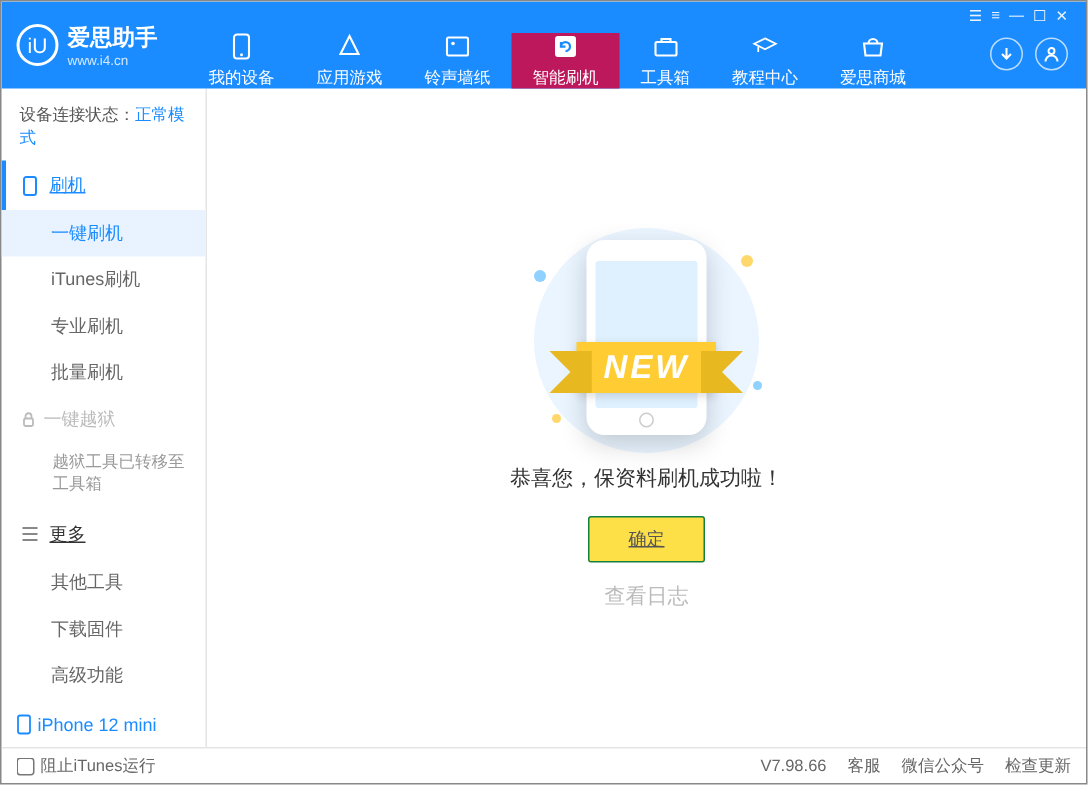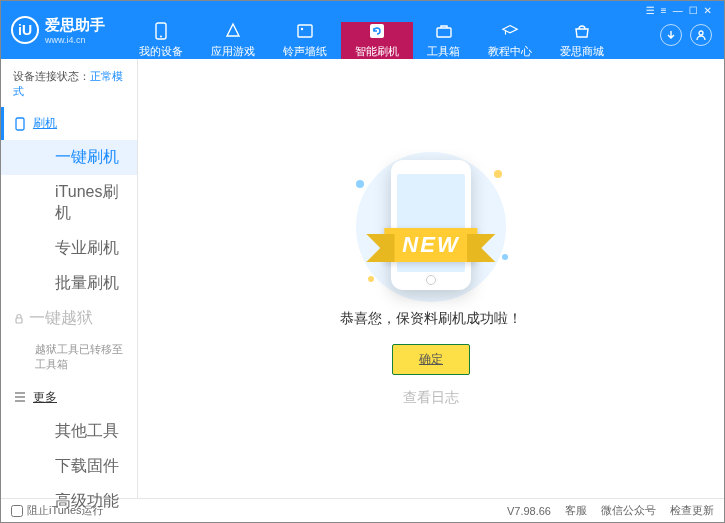--- a/index.html
+++ b/index.html
@@ -1,40 +1,40 @@
 <!DOCTYPE html>
 <html><head>
 <meta charset="utf-8">
 <style>
 * { margin: 0; padding: 0; box-sizing: border-box; font-family: "Microsoft YaHei", Arial, sans-serif; }
 body { background: #fff; width: 725px; height: 523px; overflow: hidden; position: relative; border: 1px solid #888; }
 .header { background: #1a8cff; height: 58px; display: flex; align-items: center; padding: 0 10px; color: #fff; position: relative; }
 .logo-block { display: flex; align-items: center; gap: 6px; margin-right: 20px; }
-.logo-circle { width: 28px; height: 28px; border: 2px solid #fff; border-radius: 50%; display: flex; align-items: center; justify-content: center; font-weight: bold; font-size: 14px; }
+.logo-circle { width: 28px; height: 28px; border: 2px solid #fff; border-radius: 50%; display: flex; align-items: center; justify-content: center; font-weight: normal; font-size: 14px; }
 .logo-text { display: flex; flex-direction: column; }
 .logo-title { font-size: 15px; font-weight: bold; }
 .logo-url { font-size: 9px; opacity: 0.8; }
 .nav { display: flex; height: 100%; align-items: flex-end; }
 .nav-item { display: flex; flex-direction: column; align-items: center; justify-content: center; padding: 0 14px; font-size: 11px; gap: 4px; cursor: pointer; }
 .nav-item.active { background: #be185d; }
 .nav-icon { width: 18px; height: 18px; display: flex; align-items: center; justify-content: center; }
 .header-right { position: absolute; right: 8px; top: 0; height: 100%; display: flex; flex-direction: column; align-items: flex-end; }
 .win-controls { display: flex; gap: 6px; padding: 4px 4px 0 0; font-size: 10px; }
 .win-controls span { cursor: pointer; opacity: 0.9; }
 .header-icons { display: flex; gap: 8px; margin-top: 8px; margin-right: 4px; }
 .circ-btn { width: 22px; height: 22px; border: 1.5px solid rgba(255,255,255,0.7); border-radius: 50%; display: flex; align-items: center; justify-content: center; cursor: pointer; }
 .body-wrap { display: flex; height: calc(100% - 58px - 24px); }
 .sidebar { width: 137px; border-right: 1px solid #e5e5e5; display: flex; flex-direction: column; font-size: 11px; color: #555; }
 .conn-state { padding: 10px 12px 8px; font-size: 11px; color: #555; }
 .conn-state .mode { color: #1a8cff; }
 .sb-sec { display: flex; align-items: center; gap: 6px; padding: 8px 12px; color: #333; font-size: 12px; text-decoration: underline; }
 .sb-sec .ico { width: 14px; height: 14px; display: flex; align-items: center; justify-content: center; color: #888; }
 .sb-sec.blue { color: #1a8cff; border-left: 3px solid #1a8cff; padding-left: 9px; }
 .sb-sec.blue .ico { color: #1a8cff; }
-.sb-item { padding: 7px 12px 7px 54px; cursor: pointer; color: #666; font-size: 16px; }
+.sb-item { padding: 7px 12px 7px 33px; cursor: pointer; color: #666; font-size: 12px; }
 .sb-item.active { background: #e9f3ff; color: #1a8cff; }
 .sb-item.locked { color: #bbb; display: flex; align-items: center; gap: 4px; padding-left: 12px; }
 .sb-note { padding: 6px 12px 8px 34px; color: #999; font-size: 11px; line-height: 1.4; }
 .sb-flex-spacer { flex: 1; }
 .sb-bottom { border: 2px solid #e74c3c; margin: 2px; padding: 6px 6px; display: flex; gap: 8px; font-size: 11px; color: #444; }
 .sb-bottom label { display: flex; align-items: center; gap: 3px; cursor: pointer; }
 .sb-bottom input { accent-color: #1a8cff; width: 12px; height: 12px; }
 .device-block { padding: 8px 10px; font-size: 11px; }
 .device-name { color: #1a8cff; font-size: 12px; display: flex; align-items: center; gap: 4px; }
 .main { flex: 1; display: flex; flex-direction: column; align-items: center; justify-content: center; position: relative; }

